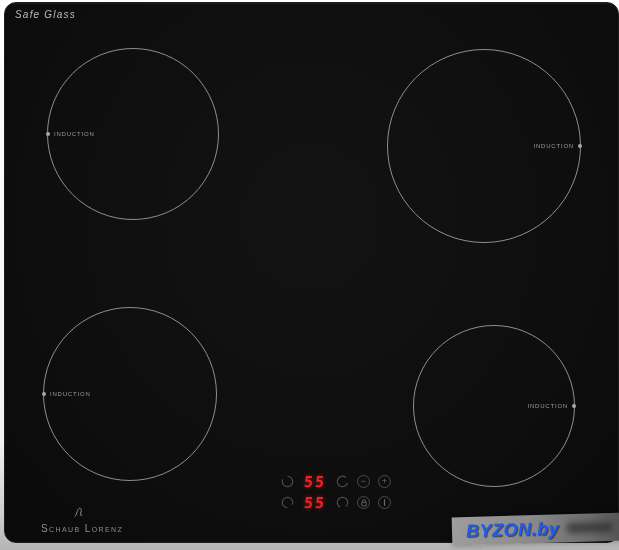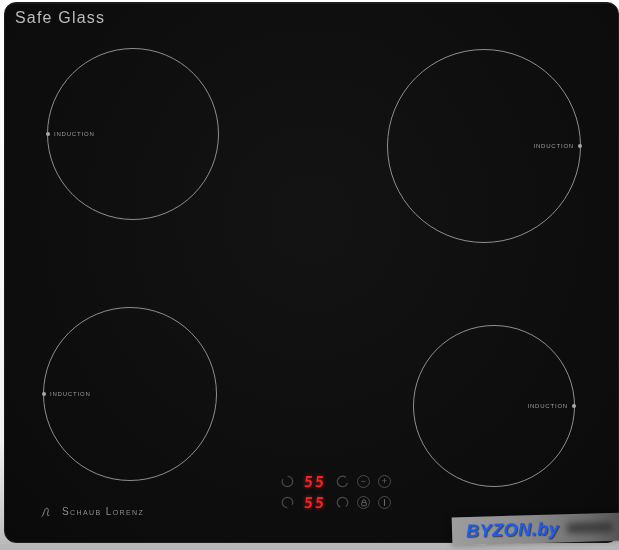--- a/index.html
+++ b/index.html
@@ -19,23 +19,24 @@
     background: radial-gradient(ellipse at 50% 40%, #131313 0%, #0e0e0e 60%, #0a0a0a 100%);
     border-radius: 12px;
     border: 1px solid #1c1c1c;
     box-shadow: inset 0 1px 0 rgba(255,255,255,0.06);
   }
 
   .surface-text {
     position: absolute;
     left: 10px; top: 6px;
     color: #bcbcbc;
-    font-size: 16px;
+    font-size: 10px;
     font-weight: 400;
     letter-spacing: 1.2px;
+    font-style: italic;
   }
 
   
   .zone {
     position: absolute;
     border: 1px solid #8e8e8e;
     border-radius: 50%;
   }
   .zone.back-left  { left: 42px;  top: 45px;  width: 172px; height: 172px; }
   .zone.back-right { left: 382px; top: 46px;  width: 194px; height: 194px; }
@@ -107,20 +108,21 @@
   }
 
   
   .brand {
     position: absolute;
     left: 36px; top: 502px;
     display: flex;
     align-items: center;
     gap: 5px;
     color: #8d8d8d;
+    flex-direction: column;
   }
   .brand-text {
     font-variant: small-caps;
     font-size: 10px;
     letter-spacing: 1.4px;
     color: #8d8d8d;
   }
 
   
   .watermark {

